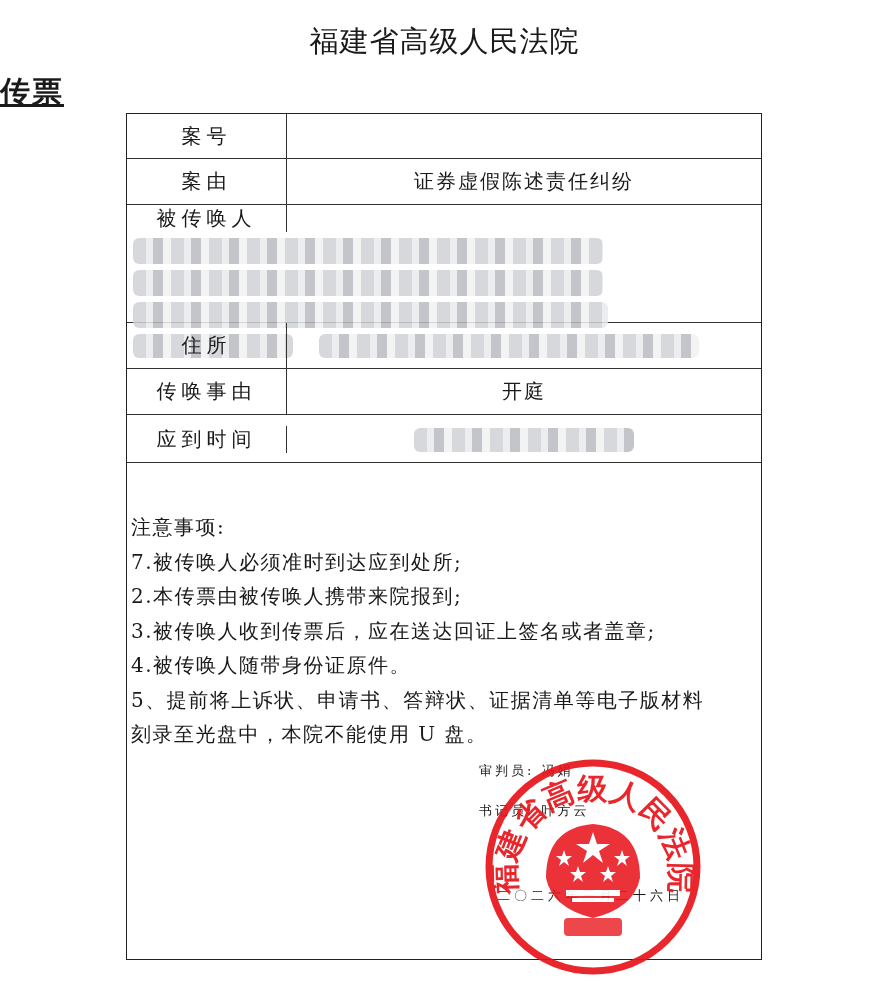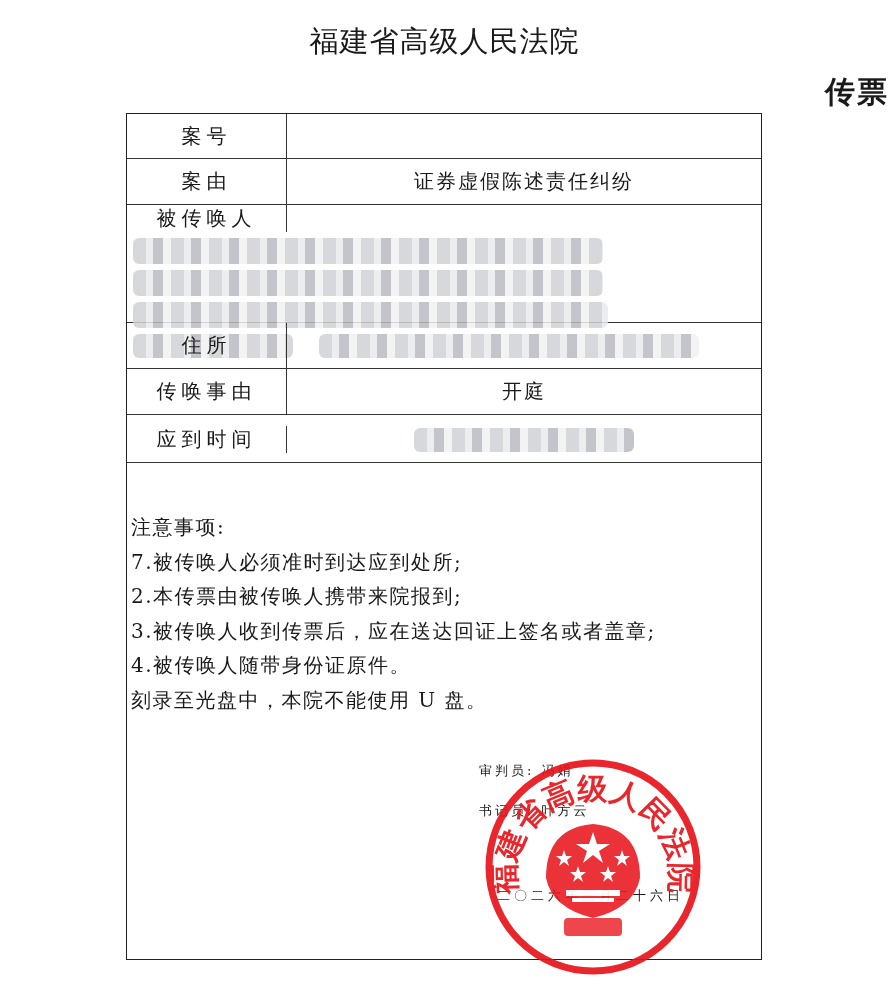--- a/index.html
+++ b/index.html
@@ -1,21 +1,21 @@
 <!DOCTYPE html>
 <html><head>
 <meta charset="utf-8">
 <style>
   html, body { margin: 0; padding: 0; background: #ffffff; }
   body { width: 889px; height: 1001px; position: relative; overflow: hidden;
          font-family: "DejaVu Serif", "Liberation Serif", serif; color: #1a1a1a; }
   .title { position: absolute; left: 0; width: 889px; top: 22px; text-align: center;
            font-size: 29px; letter-spacing: 1px; font-weight: normal; }
-  .subtitle { position: absolute; left: 0; width: 889px; top: 72px; text-align: right;
-              font-size: 30px; font-weight: bold; font-family: "DejaVu Sans", sans-serif; letter-spacing: 2px; }
+  .subtitle { position: absolute; left: 0; width: 889px; top: 72px; text-align: left;
+              font-size: 30px; font-weight: bold; font-family: "DejaVu Sans", sans-serif; letter-spacing: 2px; text-decoration: underline; }
   .sheet { position: absolute; left: 126px; top: 113px; width: 636px; height: 847px;
            border: 1.5px solid #222; box-sizing: border-box; }
   .row { position: absolute; left: 0; width: 100%; border-bottom: 1.5px solid #333; box-sizing: border-box; display: flex; }
   .lbl { width: 160px; border-right: 1.5px solid #333; box-sizing: border-box; display: flex;
          align-items: center; justify-content: center; font-size: 20px; letter-spacing: 5px; }
   .val { flex: 1; display: flex; align-items: center; justify-content: center; font-size: 20px; letter-spacing: 2px; position: relative; }
   .blur { display: inline-block; background: repeating-linear-gradient(90deg,#cfd2d6 0 13px,#e9eaec 13px 20px,#b9bcc1 20px 30px,#f1f1f2 30px 38px);
           filter: blur(0.6px); opacity: 0.85; border-radius: 6px; }
   .notes { position: absolute; left: 4px; top: 396px; right: 4px; font-size: 20px; line-height: 34.5px; letter-spacing: 1.5px; }
   .notes div { white-space: nowrap; }
@@ -70,20 +70,21 @@
     </div>
   </div>
 
 
   <div class="notes">
     <div>注意事项:</div>
     <div>7.被传唤人必须准时到达应到处所;</div>
     <div>2.本传票由被传唤人携带来院报到;</div>
     <div>3.被传唤人收到传票后，应在送达回证上签名或者盖章;</div>
     <div>4.被传唤人随带身份证原件。</div>
+    <div>5、提前将上诉状、申请书、答辩状、证据清单等电子版材料</div>
     <div>刻录至光盘中，本院不能使用 U 盘。</div>
   </div>
 
   <div class="sig" style="left:352px;top:648px;">
     <span>审判员:</span>
     <span>冯娟</span>
   </div>
   <div class="sig" style="left:352px;top:688px;">
     <span>书记员:</span>
     <span>叶方云</span>

